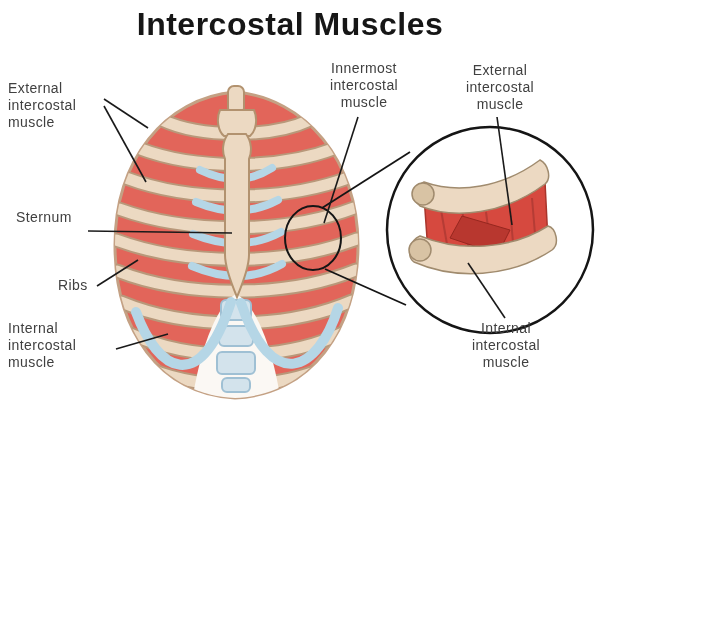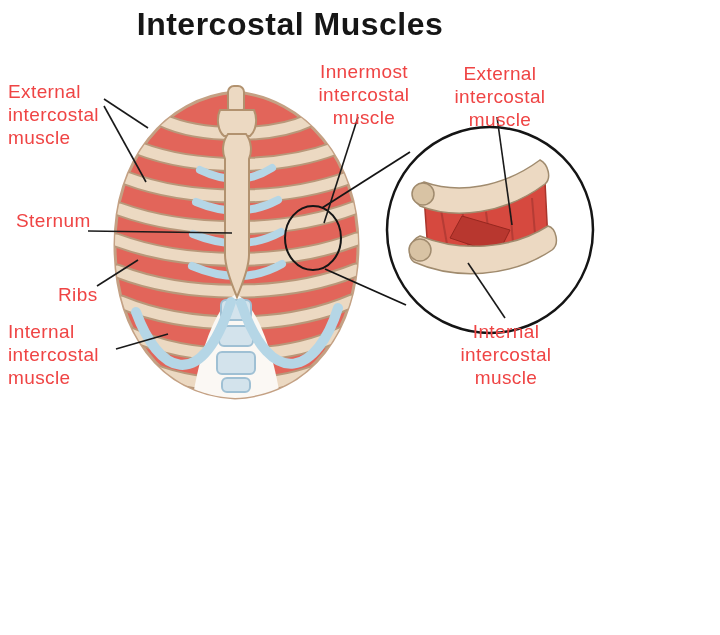--- a/index.html
+++ b/index.html
@@ -6,22 +6,22 @@
   #stage{
     position:relative;
     width:720px;height:471px;
     background:#ffffff;
     font-family:"Liberation Sans", sans-serif;
     overflow:hidden;
   }
   #stage svg{position:absolute;left:0;top:0;}
   .lbl{
     position:absolute;
-    color:#ef4444;
-    font-size:19px;
+    color:#404040;
+    font-size:14px;
     line-height:1.22;
     letter-spacing:0.4px;
     white-space:pre-line;
     font-weight:500;
   }
   .lbl.center{text-align:center;}
   .title{
     position:absolute;
     left:50px;top:6px;width:480px;
     text-align:center;
@@ -143,21 +143,21 @@
   </svg>
 
   <div class="title">Intercostal Muscles</div>
 
   <div class="lbl" style="left:8px;top:80px;">External
 intercostal
 muscle</div>
 
   <div class="lbl" style="left:16px;top:209px;">Sternum</div>
 
-  <div class="lbl" style="left:58px;top:283px;">Ribs</div>
+  <div class="lbl" style="left:58px;top:277px;">Ribs</div>
 
   <div class="lbl" style="left:8px;top:320px;">Internal
 intercostal
 muscle</div>
 
   <div class="lbl center" style="left:305px;top:60px;width:118px;">Innermost
 intercostal
 muscle</div>
 
   <div class="lbl center" style="left:443px;top:62px;width:114px;">External

